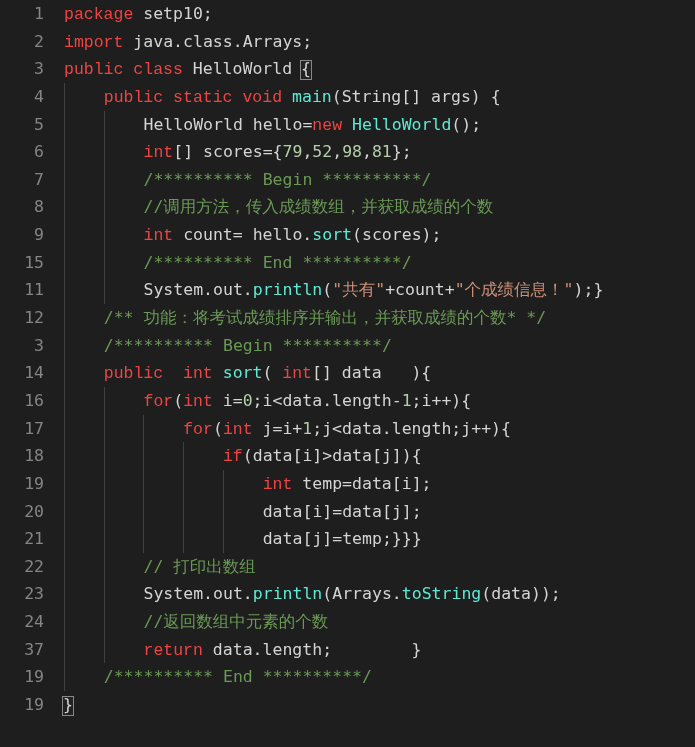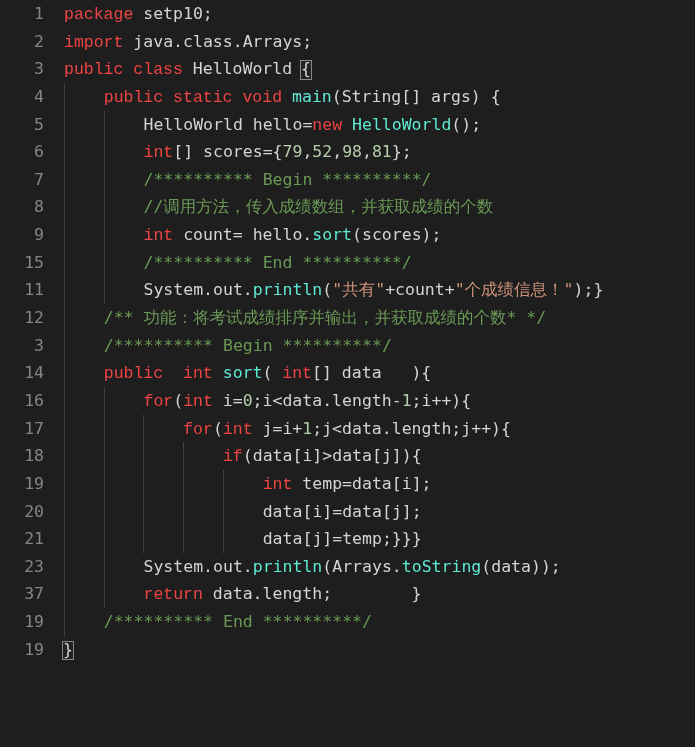--- a/index.html
+++ b/index.html
@@ -105,19 +105,21 @@
         <div class="line"><span class="gutter-num">11</span><div class="guides"><div class="guide" style="left: 0px;"></div><div class="guide" style="left: 39.7px;"></div></div><span class="line-content"><span class="id">        System</span><span class="pn">.</span><span class="id">out</span><span class="pn">.</span><span class="fn">println</span><span class="pn">(</span><span class="str">"共有"</span><span class="pn">+</span><span class="id">count</span><span class="pn">+</span><span class="str">"个成绩信息！"</span><span class="pn">);}</span></span></div>
         <div class="line"><span class="gutter-num">12</span><div class="guides"><div class="guide" style="left: 0px;"></div></div><span class="line-content"><span class="cmt">    /** 功能：将考试成绩排序并输出，并获取成绩的个数* */</span></span></div>
         <div class="line"><span class="gutter-num">3</span><div class="guides"><div class="guide" style="left: 0px;"></div></div><span class="line-content"><span class="cmt">    /********** Begin **********/</span></span></div>
         <div class="line"><span class="gutter-num">14</span><div class="guides"><div class="guide" style="left: 0px;"></div></div><span class="line-content"><span class="id">    </span><span class="kw">public</span><span class="id">  </span><span class="kw">int</span><span class="fn"> sort</span><span class="pn">( </span><span class="kw">int</span><span class="pn">[] </span><span class="id">data</span><span class="pn">   ){</span></span></div>
         <div class="line"><span class="gutter-num">16</span><div class="guides"><div class="guide" style="left: 0px;"></div><div class="guide" style="left: 39.7px;"></div></div><span class="line-content"><span class="id">        </span><span class="kw">for</span><span class="pn">(</span><span class="kw">int</span><span class="id"> i</span><span class="pn">=</span><span class="num">0</span><span class="pn">;</span><span class="id">i</span><span class="pn">&lt;</span><span class="id">data</span><span class="pn">.</span><span class="id">length</span><span class="pn">-</span><span class="num">1</span><span class="pn">;</span><span class="id">i</span><span class="pn">++){</span></span></div>
         <div class="line"><span class="gutter-num">17</span><div class="guides"><div class="guide" style="left: 0px;"></div><div class="guide" style="left: 39.7px;"></div><div class="guide" style="left: 79.4px;"></div></div><span class="line-content"><span class="id">            </span><span class="kw">for</span><span class="pn">(</span><span class="kw">int</span><span class="id"> j</span><span class="pn">=</span><span class="id">i</span><span class="pn">+</span><span class="num">1</span><span class="pn">;</span><span class="id">j</span><span class="pn">&lt;</span><span class="id">data</span><span class="pn">.</span><span class="id">length</span><span class="pn">;</span><span class="id">j</span><span class="pn">++){</span></span></div>
         <div class="line"><span class="gutter-num">18</span><div class="guides"><div class="guide" style="left: 0px;"></div><div class="guide" style="left: 39.7px;"></div><div class="guide" style="left: 79.4px;"></div><div class="guide" style="left: 119.1px;"></div></div><span class="line-content"><span class="id">                </span><span class="kw">if</span><span class="pn">(</span><span class="id">data</span><span class="pn">[</span><span class="id">i</span><span class="pn">]&gt;</span><span class="id">data</span><span class="pn">[</span><span class="id">j</span><span class="pn">]){</span></span></div>
         <div class="line"><span class="gutter-num">19</span><div class="guides"><div class="guide" style="left: 0px;"></div><div class="guide" style="left: 39.7px;"></div><div class="guide" style="left: 79.4px;"></div><div class="guide" style="left: 119.1px;"></div><div class="guide" style="left: 158.8px;"></div></div><span class="line-content"><span class="id">                    </span><span class="kw">int</span><span class="id"> temp</span><span class="pn">=</span><span class="id">data</span><span class="pn">[</span><span class="id">i</span><span class="pn">];</span></span></div>
         <div class="line"><span class="gutter-num">20</span><div class="guides"><div class="guide" style="left: 0px;"></div><div class="guide" style="left: 39.7px;"></div><div class="guide" style="left: 79.4px;"></div><div class="guide" style="left: 119.1px;"></div><div class="guide" style="left: 158.8px;"></div></div><span class="line-content"><span class="id">                    </span><span class="id">data</span><span class="pn">[</span><span class="id">i</span><span class="pn">]=</span><span class="id">data</span><span class="pn">[</span><span class="id">j</span><span class="pn">];</span></span></div>
         <div class="line"><span class="gutter-num">21</span><div class="guides"><div class="guide" style="left: 0px;"></div><div class="guide" style="left: 39.7px;"></div><div class="guide" style="left: 79.4px;"></div><div class="guide" style="left: 119.1px;"></div><div class="guide" style="left: 158.8px;"></div></div><span class="line-content"><span class="id">                    </span><span class="id">data</span><span class="pn">[</span><span class="id">j</span><span class="pn">]=</span><span class="id">temp</span><span class="pn">;}}}</span></span></div>
+        <div class="line"><span class="gutter-num">22</span><div class="guides"><div class="guide" style="left: 0px;"></div><div class="guide" style="left: 39.7px;"></div></div><span class="line-content"><span class="cmt">        // 打印出数组</span></span></div>
         <div class="line"><span class="gutter-num">23</span><div class="guides"><div class="guide" style="left: 0px;"></div><div class="guide" style="left: 39.7px;"></div></div><span class="line-content"><span class="id">        System</span><span class="pn">.</span><span class="id">out</span><span class="pn">.</span><span class="fn">println</span><span class="pn">(</span><span class="id">Arrays</span><span class="pn">.</span><span class="fn">toString</span><span class="pn">(</span><span class="id">data</span><span class="pn">));</span></span></div>
+        <div class="line"><span class="gutter-num">24</span><div class="guides"><div class="guide" style="left: 0px;"></div><div class="guide" style="left: 39.7px;"></div></div><span class="line-content"><span class="cmt">        //返回数组中元素的个数</span></span></div>
         <div class="line"><span class="gutter-num">37</span><div class="guides"><div class="guide" style="left: 0px;"></div><div class="guide" style="left: 39.7px;"></div></div><span class="line-content"><span class="id">        </span><span class="kw">return</span><span class="id"> data</span><span class="pn">.</span><span class="id">length</span><span class="pn">;        }</span></span></div>
         <div class="line"><span class="gutter-num">19</span><div class="guides"><div class="guide" style="left: 0px;"></div></div><span class="line-content"><span class="cmt">    /********** End **********/</span></span></div>
         <div class="line"><span class="gutter-num">19</span><span class="line-content"><span class="bracket-match">}</span></span></div>
       </div>
   </div>
 </div>
 
 </body></html>

